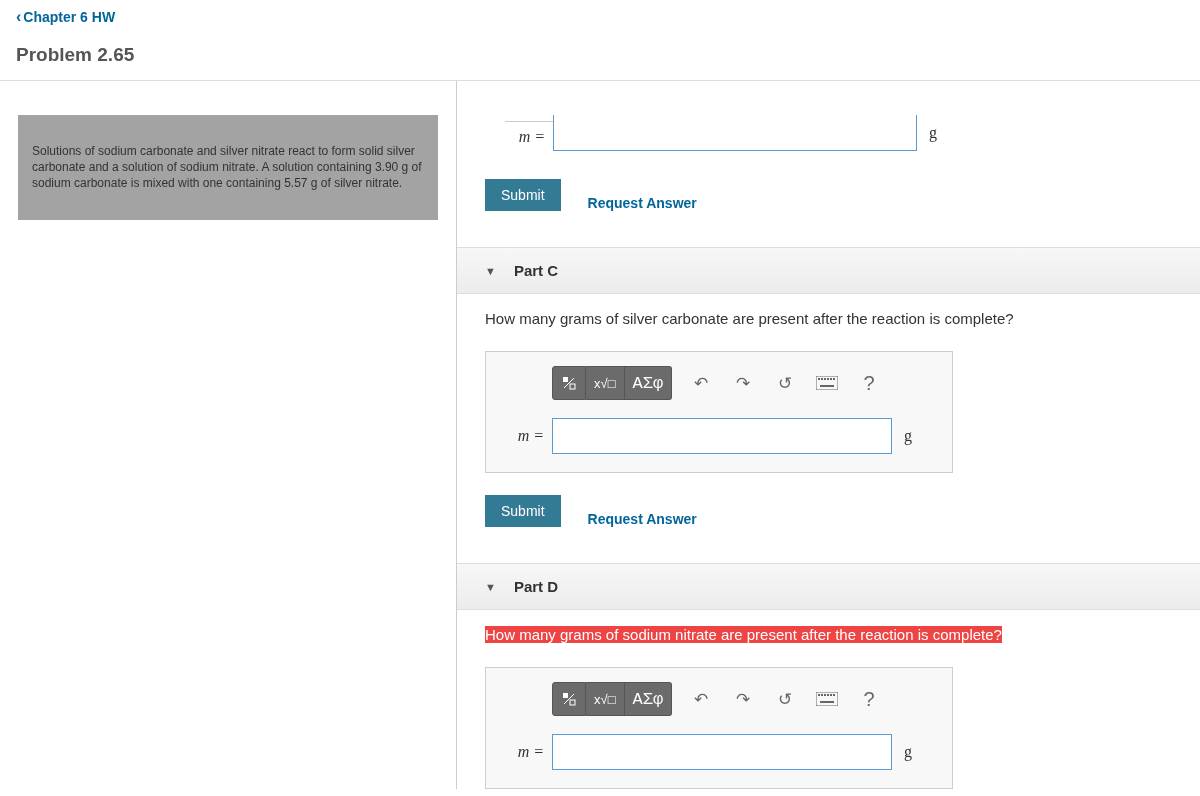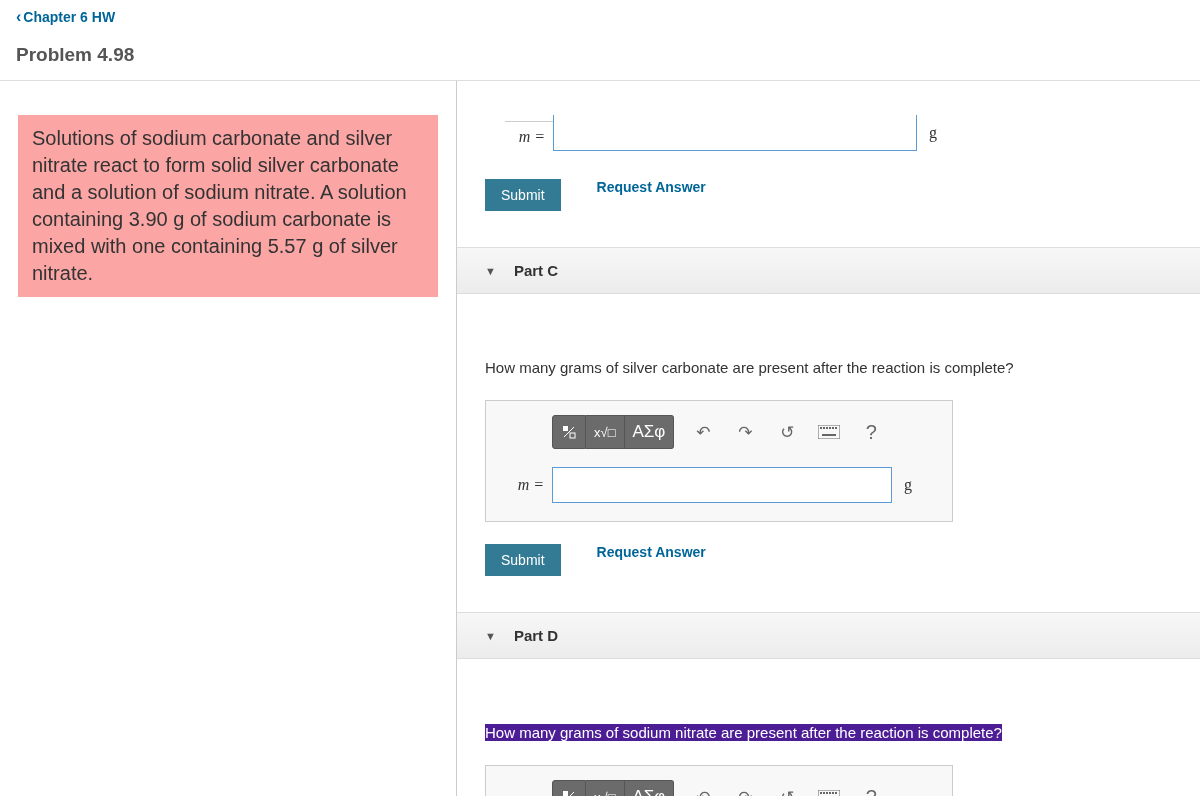--- a/index.html
+++ b/index.html
@@ -35,24 +35,24 @@
   .main {
     display: flex;
   }
   .left-col {
     width: 457px;
     min-width: 457px;
     padding: 34px 18px 18px 18px;
     border-right: 1px solid #ccc;
   }
   .question-box {
-    background: #fca5a5;
-    padding: 10px 14px;
-    color: #333;
-    font-size: 20px;
+    background: #a3a3a3;
+    padding: 28px 14px;
+    color: #333;
+    font-size: 12px;
     line-height: 1.35;
   }
   .right-col {
     flex: 1;
     padding-top: 34px;
   }
   .part-top-area {
     padding: 0 28px;
   }
   .answer-row {
@@ -76,22 +76,22 @@
     padding: 4px 8px;
     font-size: 14px;
   }
   .unit-label {
     font-family: 'Times New Roman', serif;
     font-size: 16px;
     margin-left: 12px;
   }
   .submit-row {
     display: flex;
-    align-items: flex-start;
-    gap: 36px;
+    align-items: flex-end;
+    gap: 27px;
   }
   .submit-btn {
     background: #337a94;
     color: #fff;
     border: none;
     padding: 8px 16px;
     font-size: 14px;
     cursor: pointer;
   }
   .request-link {
@@ -112,30 +112,29 @@
     align-items: center;
     gap: 18px;
     margin-top: 36px;
     cursor: pointer;
   }
   .part-header .tri {
     font-size: 11px;
     color: #555;
   }
   .part-body {
-    padding: 40px 28px 0 28px;
-    margin-top: 25px;
+    padding: 16px 28px 0 28px;
   }
   .part-question {
     font-size: 15px;
     color: #333;
     margin-bottom: 24px;
   }
   .part-question.highlighted {
-    background: #4c1d95;
+    background: #ef4444;
     color: #fff;
     display: inline;
   }
   .toolbox {
     border: 1px solid #ccc;
     background: #f8f8f8;
     padding: 14px 18px 18px 18px;
     width: 468px;
   }
   .toolbar {
@@ -154,39 +153,39 @@
     color: #666;
     font-size: 17px;
   }
   .tool-btn.dark {
     background: #6b6b6b;
     color: #fff;
     border: 1px solid #555;
     padding: 0 8px;
   }
   .tool-btn.dark.first { border-radius: 3px 0 0 3px; }
-  .tool-btn.dark.last { border-radius: 0 3px 3px 0; border-left:none;}
+  .tool-btn.dark.last { border-radius: 0 3px 3px 0; border-left:none;font-family:Liberation Mono, monospace;}
   .tool-btn.plain {
     background: transparent;
     width: 42px;
   }
   .tool-spacer { width: 8px; }
   .toolbox .answer-row { margin-bottom: 0; }
   .toolbox .answer-input { width: 340px; }
   .sqrt-icon, .frac-icon { font-size:13px; }
 </style>
 </head>
 <body>
 
 <div class="header">
   <a class="nav-link">
     <span class="chev">‹</span>
     <span>Chapter 6 HW</span>
   </a>
-  <div class="problem-title">Problem 4.98</div>
+  <div class="problem-title">Problem 2.65</div>
 </div>
 
 <div class="main">
 
   <div class="left-col">
     <div class="question-box">Solutions of sodium carbonate and silver nitrate react to form solid silver carbonate and a solution of sodium nitrate. A solution containing 3.90 g of sodium carbonate is mixed with one containing 5.57 g of silver nitrate.</div>
   </div>
 
   <div class="right-col">
 

